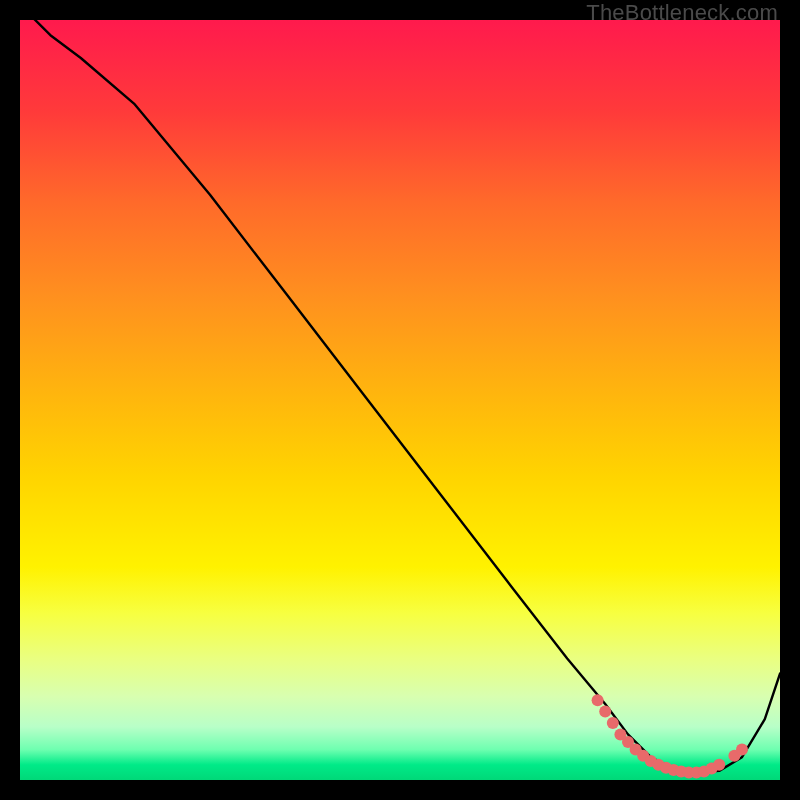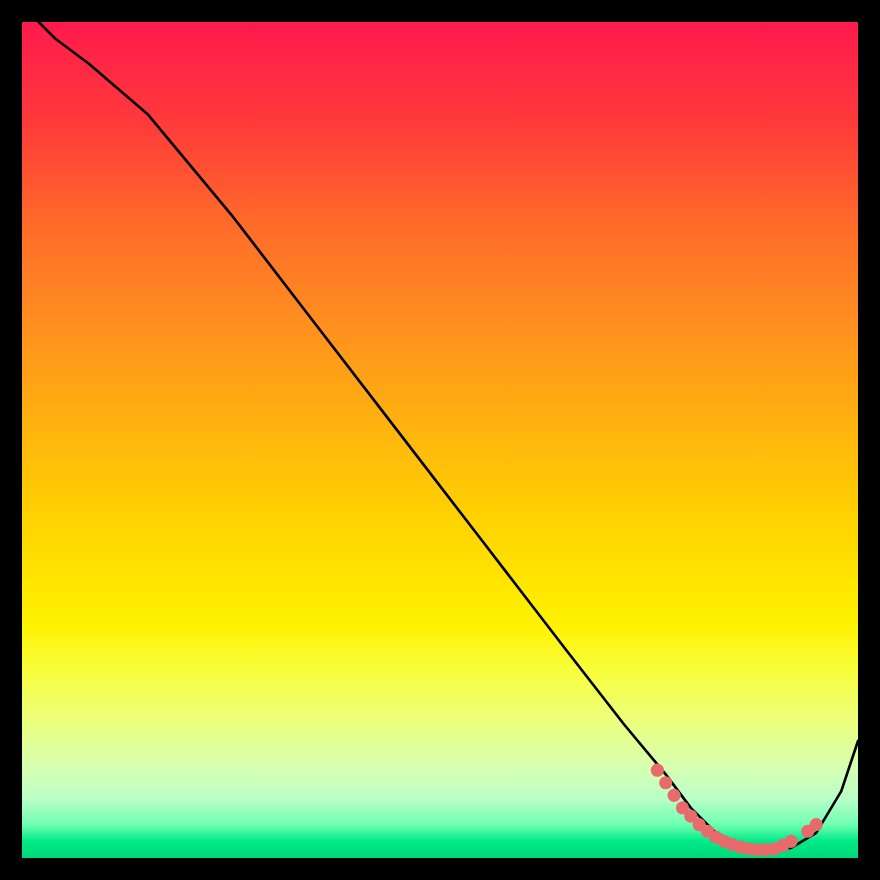--- a/index.html
+++ b/index.html
@@ -55,20 +55,21 @@
     left: 0;
     top: 0;
     width: 760px;
     height: 760px;
   }
 </style>
 </head>
 <body>
 
 <div class="frame">
+  <div class="watermark">TheBottleneck.com</div>
 
   <div class="plot">
     <svg class="curve" viewBox="0 0 760 760" preserveAspectRatio="none">
       <path id="curve-path" fill="none" stroke="#000000" stroke-width="2.4" stroke-linejoin="round" stroke-linecap="round" d="M0.0 -15.2 L30.4 15.2 L60.8 38.0 L114.0 83.6 L190.0 174.8 L266.0 273.6 L342.0 372.4 L418.0 471.2 L494.0 570.0 L547.2 638.4 L585.2 684.0 L608.0 714.4 L630.8 737.2 L653.6 748.6 L676.4 752.4 L699.2 750.9 L722.0 737.2 L744.8 699.2 L760.0 653.6"></path>
       <g id="markers-group">
           <circle cx="577.6" cy="680.2" r="6" fill="#e86a6a"></circle>
           <circle cx="585.2" cy="691.6" r="6" fill="#e86a6a"></circle>
           <circle cx="592.8" cy="703.0" r="6" fill="#e86a6a"></circle>
           <circle cx="600.4" cy="714.4" r="6" fill="#e86a6a"></circle>
           <circle cx="608.0" cy="722.0" r="6" fill="#e86a6a"></circle>

